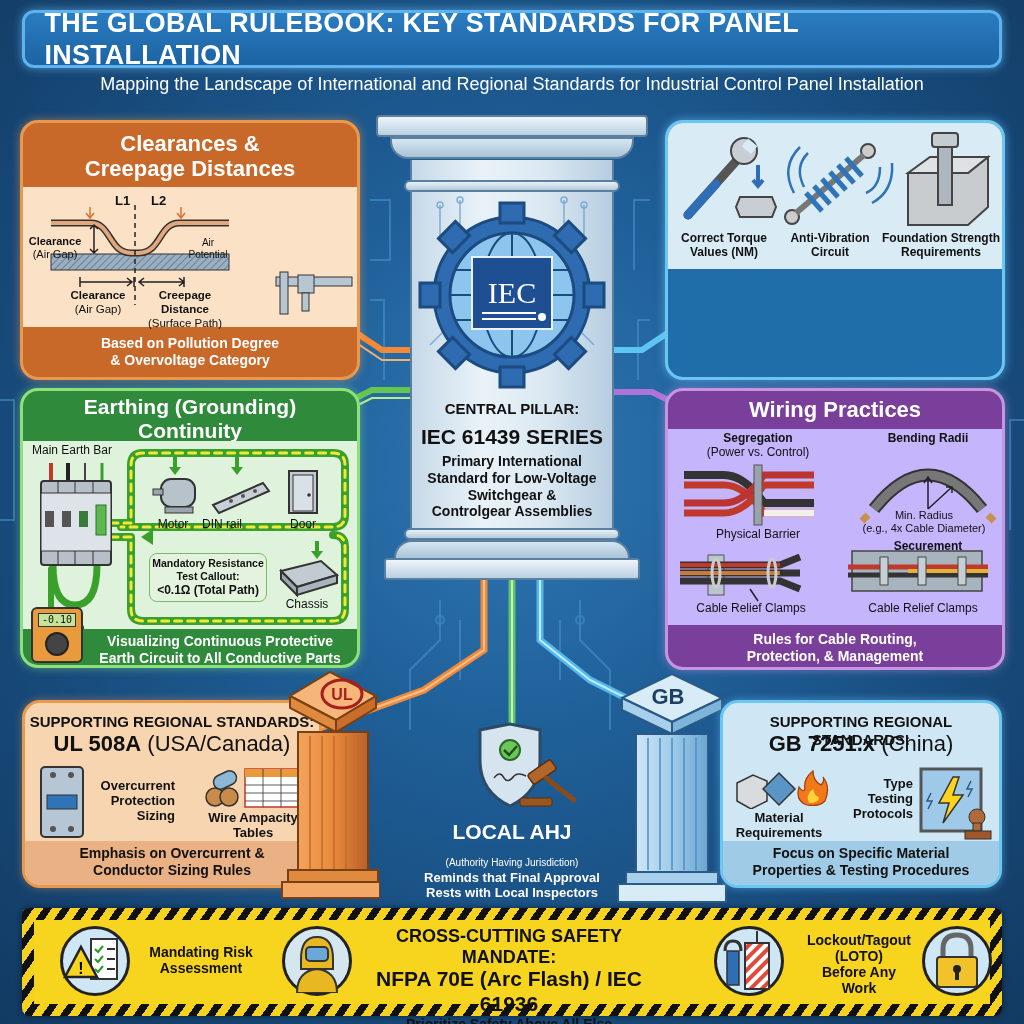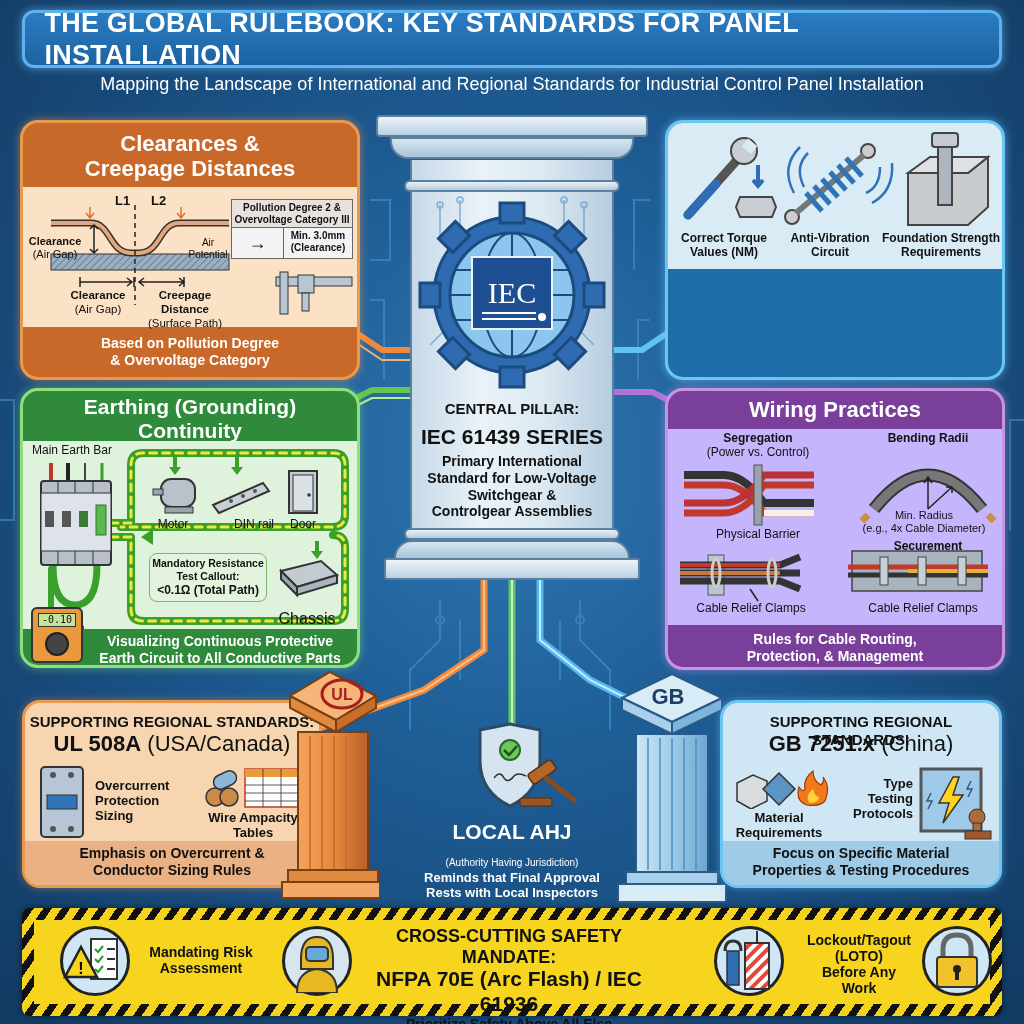--- a/index.html
+++ b/index.html
@@ -146,33 +146,20 @@
       <div>Air</div>
       <div>Potential</div>
     </div>
     <div class="lbl" style="left:40px;top:102px;width:70px;font-size:11.5px">
       <div class="b">Clearance</div>
       <div>(Air Gap)</div>
     </div>
     <div class="lbl" style="left:112px;top:102px;width:100px;font-size:11.5px">
       <div class="b">Creepage Distance</div>
       <div>(Surface Path)</div>
-    </div>
-    <div class="abs" style="left:208px;top:12px;width:122px;border:1.5px solid #666;background:#f3f3f3;font-size:10px">
-      <div class="b" style="text-align:center;background:#e6e2dc;border-bottom:1.5px solid #666;padding:2px 0;line-height:1.15">
-        <div>Pollution Degree 2 &amp;</div>
-        <div>Overvoltage Category III</div>
-      </div>
-      <div style="display:flex">
-        <div style="width:52px;border-right:1.5px solid #666;text-align:center;font-size:18px;line-height:30px">→</div>
-        <div class="b" style="flex:1;text-align:center;padding:2px 0;line-height:1.2">
-          <div>Min. 3.0mm</div>
-          <div>(Clearance)</div>
-        </div>
-      </div>
     </div>
   </div>
   <div class="panel-foot">
     <div>Based on Pollution Degree</div>
     <div>&amp; Overvoltage Category</div>
   </div>
 </div>
 
 <div class="abs panel p-mech">
   <div class="panel-body">
@@ -334,23 +321,23 @@
         <polygon points="0,10 16,26 16,34 0,18" fill="#9ba6ae" stroke="#333" stroke-width="2"></polygon>
         <polygon points="16,26 56,14 56,22 16,34" fill="#aab4bc" stroke="#333" stroke-width="2"></polygon>
       </g>
 
       <g transform="translate(10,182)">
         <rect x="0" y="0" width="50" height="60" rx="5" fill="#e89a3c" stroke="#333" stroke-width="2"></rect>
       </g>
     </svg>
     <div class="lbl" style="left:4px;top:2px;width:90px;font-size:12px;text-align:center">Main Earth Bar</div>
     <div class="lbl" style="left:128px;top:76px;width:44px;font-size:12px">Motor</div>
-    <div class="lbl" style="left:204px;top:76px;width:54px;font-size:12px">DIN rail</div>
+    <div class="lbl" style="left:172px;top:76px;width:54px;font-size:12px">DIN rail</div>
     <div class="lbl" style="left:258px;top:76px;width:44px;font-size:12px">Door</div>
-    <div class="lbl" style="left:254px;top:168px;width:60px;font-size:16px">Chassis</div>
+    <div class="lbl" style="left:254px;top:156px;width:60px;font-size:12px">Chassis</div>
     <div class="abs b" style="left:126px;top:112px;width:118px;background:#e3f3dd;border:1.5px solid #7ab86b;border-radius:8px;text-align:center;font-size:10.5px;line-height:1.25;padding:3px 2px">
       <div>Mandatory Resistance</div>
       <div>Test Callout:</div>
       <div style="font-size:12px">&lt;0.1Ω (Total Path)</div>
     </div>
   </div>
   <div class="abs" style="left:8px;top:216px;width:52px;height:56px;border-radius:6px;background:#e89a3c;border:2px solid #333">
     <div style="margin:4px 5px 0;height:14px;background:#c6e39a;border:1.5px solid #333;font-family:'DejaVu Sans Mono',monospace;font-size:10px;text-align:center;line-height:12px">-0.10</div>
     <div style="margin:5px auto 0;width:24px;height:24px;border-radius:50%;background:#444;border:2px solid #222"></div>
   </div>
@@ -425,21 +412,21 @@
       <span>(USA/Canada)</span>
     </div>
     <svg class="abs" style="left:14px;top:62px" width="46" height="74">
       <rect x="2" y="2" width="42" height="70" rx="4" fill="#b7c6d4" stroke="#333" stroke-width="2"></rect>
       <rect x="8" y="30" width="30" height="14" fill="#2f73b8" stroke="#333"></rect>
       <circle cx="14" cy="10" r="3" fill="#555"></circle>
         <circle cx="32" cy="10" r="3" fill="#555"></circle>
       <circle cx="14" cy="64" r="3" fill="#555"></circle>
         <circle cx="32" cy="64" r="3" fill="#555"></circle>
     </svg>
-    <div class="lbl b" style="left:70px;top:76px;width:80px;font-size:13px;text-align:left;line-height:1.15">
+    <div class="lbl b" style="left:70px;top:76px;width:80px;font-size:13px;text-align:right;line-height:1.15">
       <div>Overcurrent</div>
       <div>Protection</div>
       <div>Sizing</div>
     </div>
     <svg class="abs" style="left:180px;top:64px" width="100" height="42">
       <circle cx="10" cy="30" r="9" fill="#c98a4a" stroke="#333" stroke-width="1.5"></circle>
       <circle cx="24" cy="30" r="9" fill="#c98a4a" stroke="#333" stroke-width="1.5"></circle>
       <rect x="8" y="6" width="24" height="14" rx="7" fill="#8cb8d8" stroke="#333" stroke-width="1.5" transform="rotate(-25 20 13)"></rect>
       <rect x="40" y="2" width="56" height="38" fill="#fff" stroke="#c0392b" stroke-width="1.5"></rect>
       <rect x="40" y="2" width="56" height="8" fill="#e89a3c"></rect>

